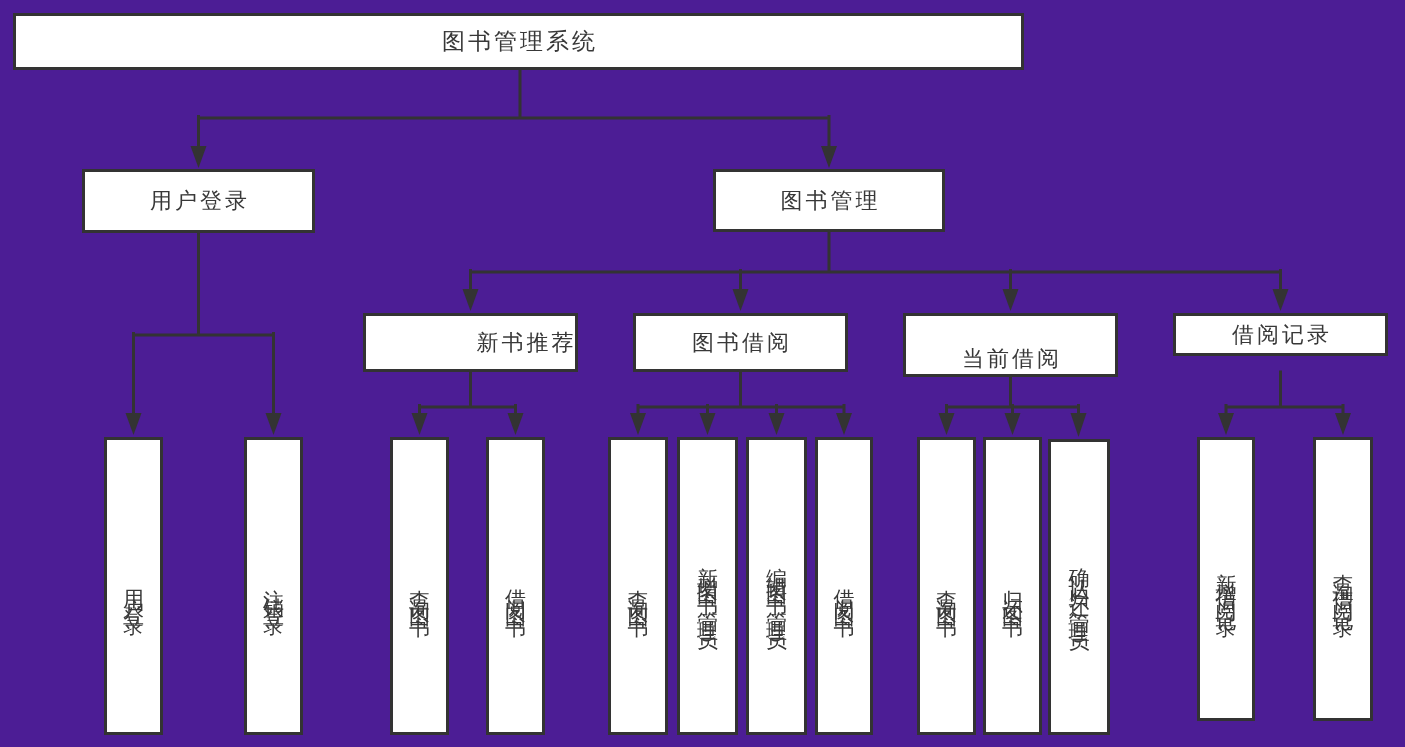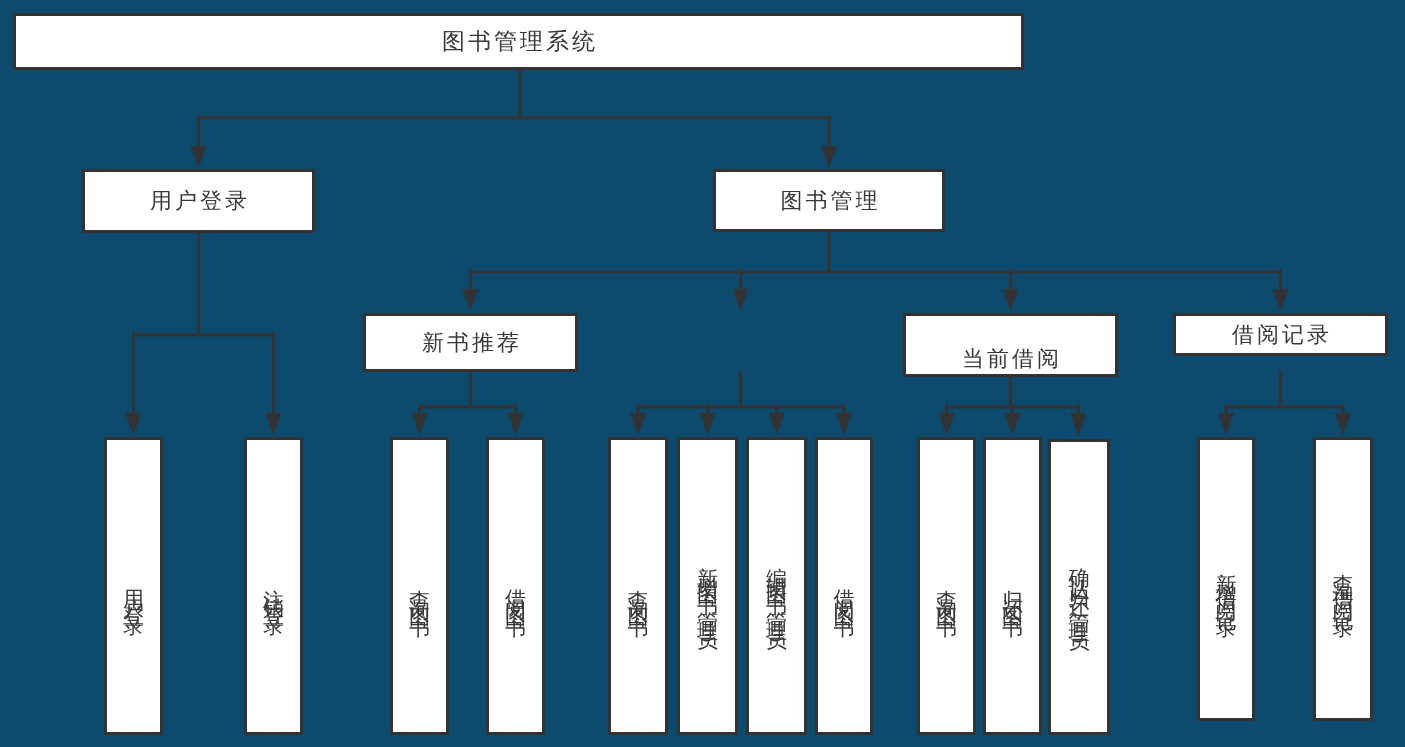--- a/index.html
+++ b/index.html
@@ -4,21 +4,21 @@
 <style>
   html, body {
     margin: 0;
     padding: 0;
     background: #ffffff;
   }
   .canvas {
     position: relative;
     width: 1405px;
     height: 747px;
-    background: #0c4a6e;
+    background: #4c1d95;
     font-family: "Liberation Sans", "DejaVu Sans", sans-serif;
     overflow: hidden;
   }
   .connectors {
     position: absolute;
     left: 0;
     top: 0;
     width: 1405px;
     height: 747px;
     pointer-events: none;
@@ -114,22 +114,25 @@
     <span class="lbl">图书管理系统</span>
   </div>
 
   <div class="node node-h" style="left:82px; top:169px; width:233px; height:64px;">
     <span class="lbl">用户登录</span>
   </div>
   <div class="node node-h" style="left:713px; top:169px; width:232px; height:63px;align-items:center;">
     <span class="lbl">图书管理</span>
   </div>
 
-  <div class="node node-h" style="left:363px; top:313px; width:215px; height:59px;">
+  <div class="node node-h" style="left:363px; top:313px; width:215px; height:59px;justify-content:flex-end;">
     <span class="lbl">新书推荐</span>
+  </div>
+  <div class="node node-h" style="left:633px; top:313px; width:215px; height:59px;">
+    <span class="lbl">图书借阅</span>
   </div>
   <div class="node node-h" style="left:903px; top:313px; width:215px; height:64px;align-items:flex-end;">
     <span class="lbl">当前借阅</span>
   </div>
   <div class="node node-h" style="left:1173px; top:313px; width:215px; height:43px;">
     <span class="lbl">借阅记录</span>
   </div>
 
   <div class="node node-v" style="left:104px; top:437px; width:59px; height:298px;">
     <span class="lbl">用户登录</span>

